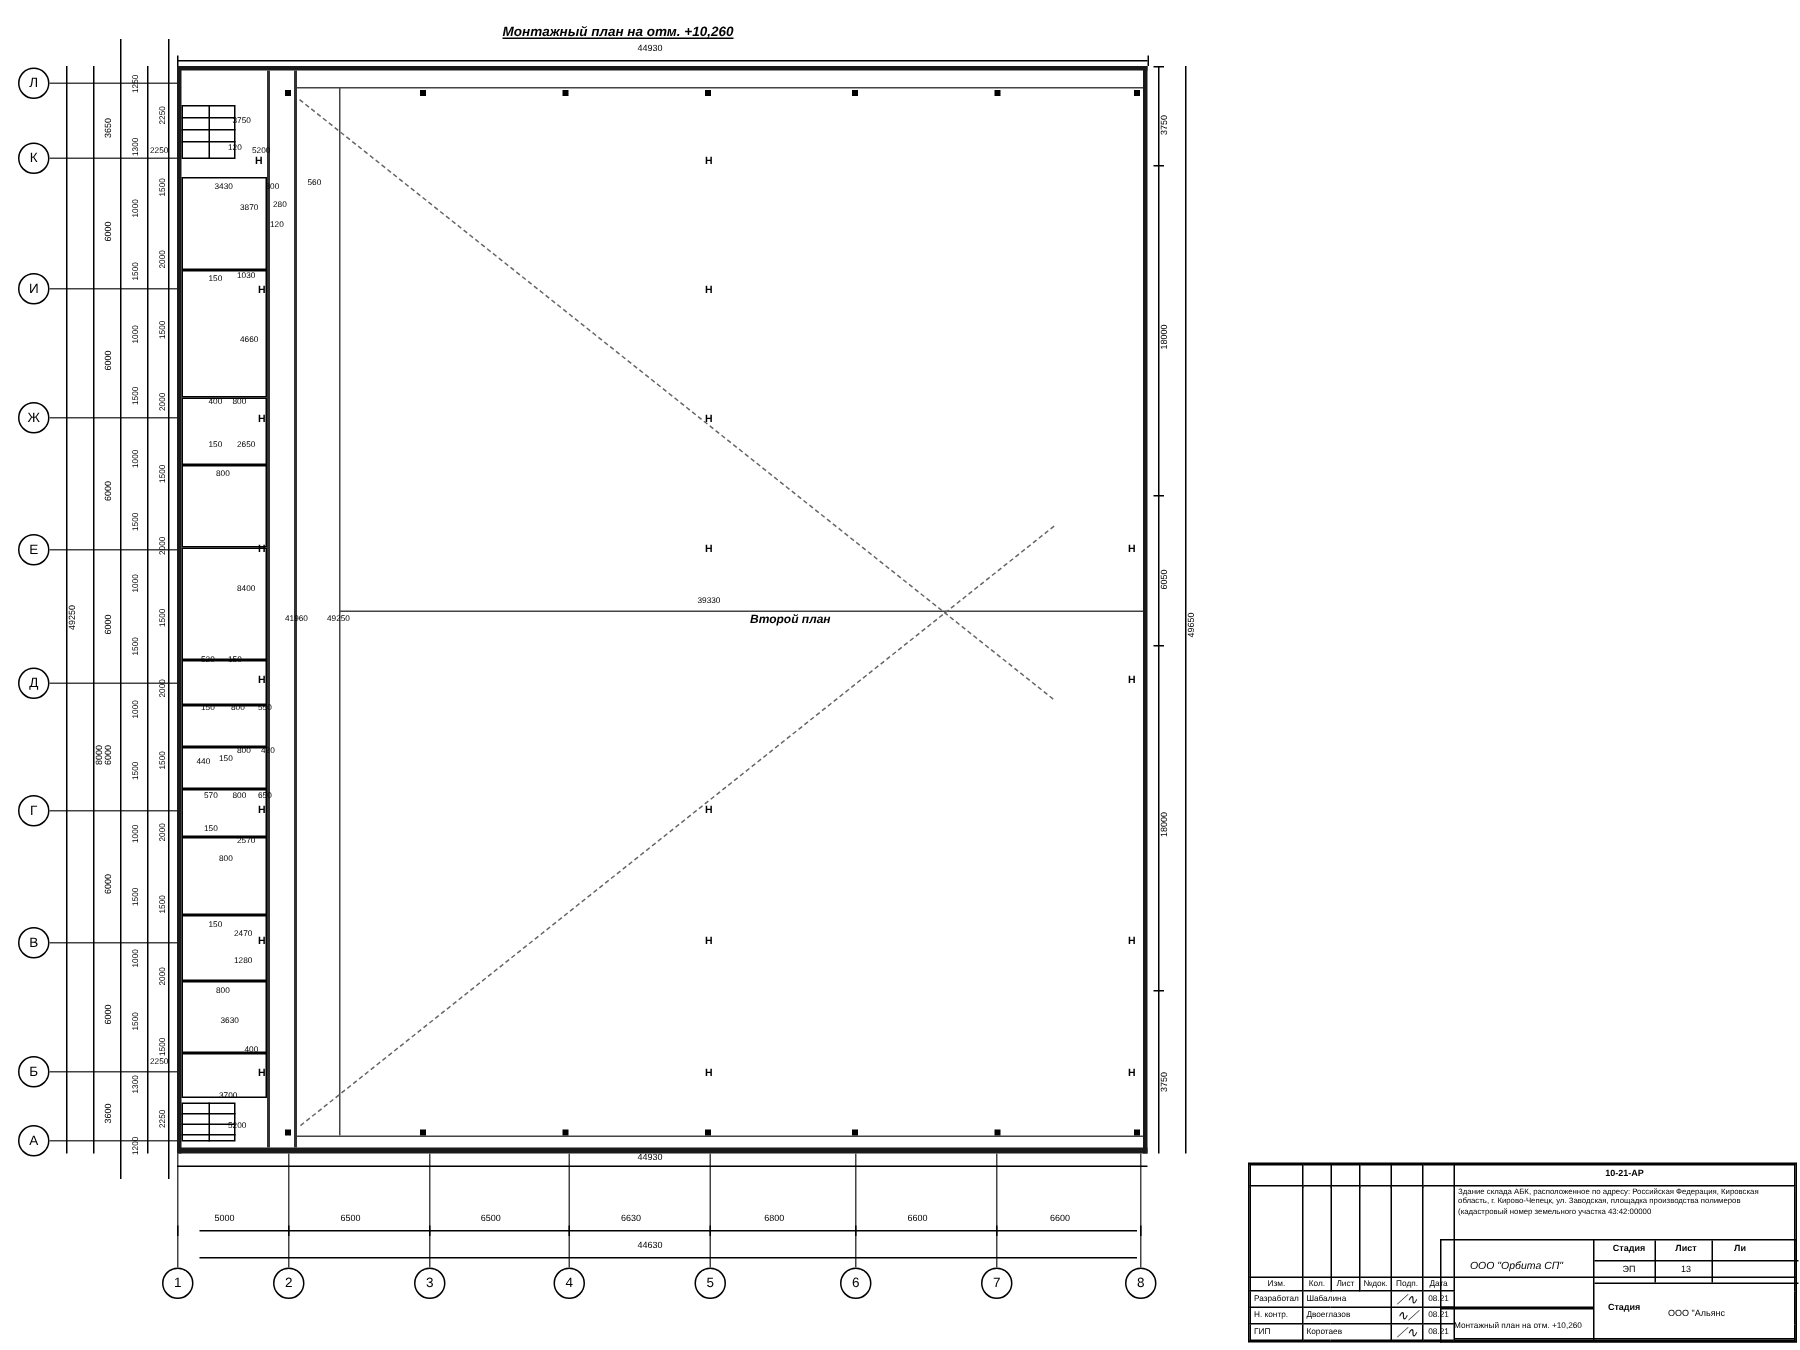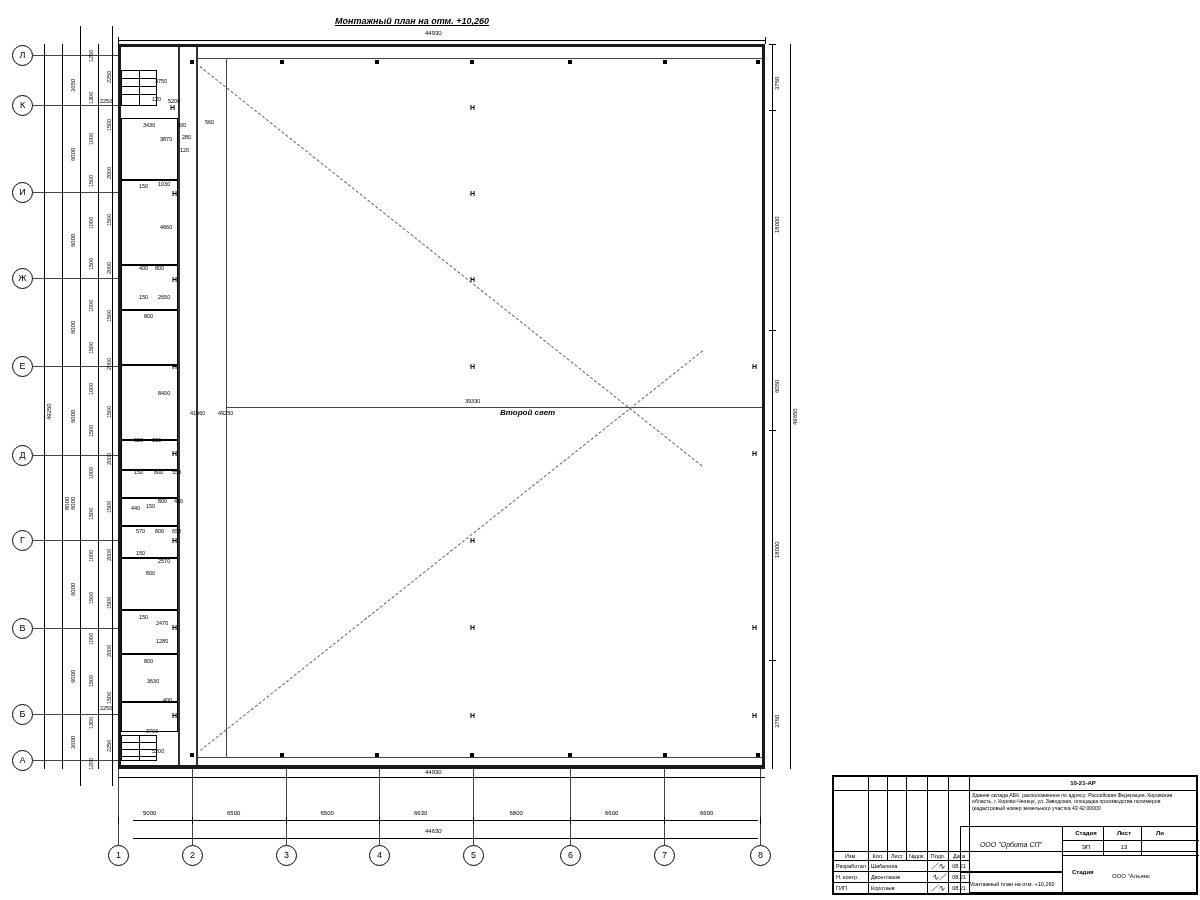--- a/index.html
+++ b/index.html
@@ -176,21 +176,21 @@
   <div class="wall-thin" style="left:196px;top:47px;width:2px;height:718px;"></div>
 
   <div class="ln h1 thin" style="left:198px;top:58px;width:564px;"></div>
   <div class="ln h1 thin" style="left:198px;top:757px;width:564px;"></div>
 
   <div class="ln v1 thin" style="left:226px;top:58px;width:1px;height:699px;"></div>
   <div class="ln h1 thin" style="left:226px;top:407px;width:536px;"></div>
 
   <div class="diag" style="left:200px;top:66px;width:642px;transform:rotate(38.5deg);"></div>
   <div class="diag" style="left:200px;top:750px;width:642px;transform:rotate(-38.5deg);"></div>
-  <div id="vtoroy" style="left:500px;top:408px;">Второй свет</div>
+  <div id="vtoroy" style="left:500px;top:408px;">Второй план</div>
 
   <div class="hmark" style="left:470px;top:104px;">Н</div>
   <div class="hmark" style="left:470px;top:190px;">Н</div>
   <div class="hmark" style="left:470px;top:276px;">Н</div>
   <div class="hmark" style="left:470px;top:363px;">Н</div>
   <div class="hmark" style="left:470px;top:537px;">Н</div>
   <div class="hmark" style="left:470px;top:624px;">Н</div>
   <div class="hmark" style="left:470px;top:712px;">Н</div>
 
   <div class="hmark" style="left:170px;top:104px;">Н</div>

